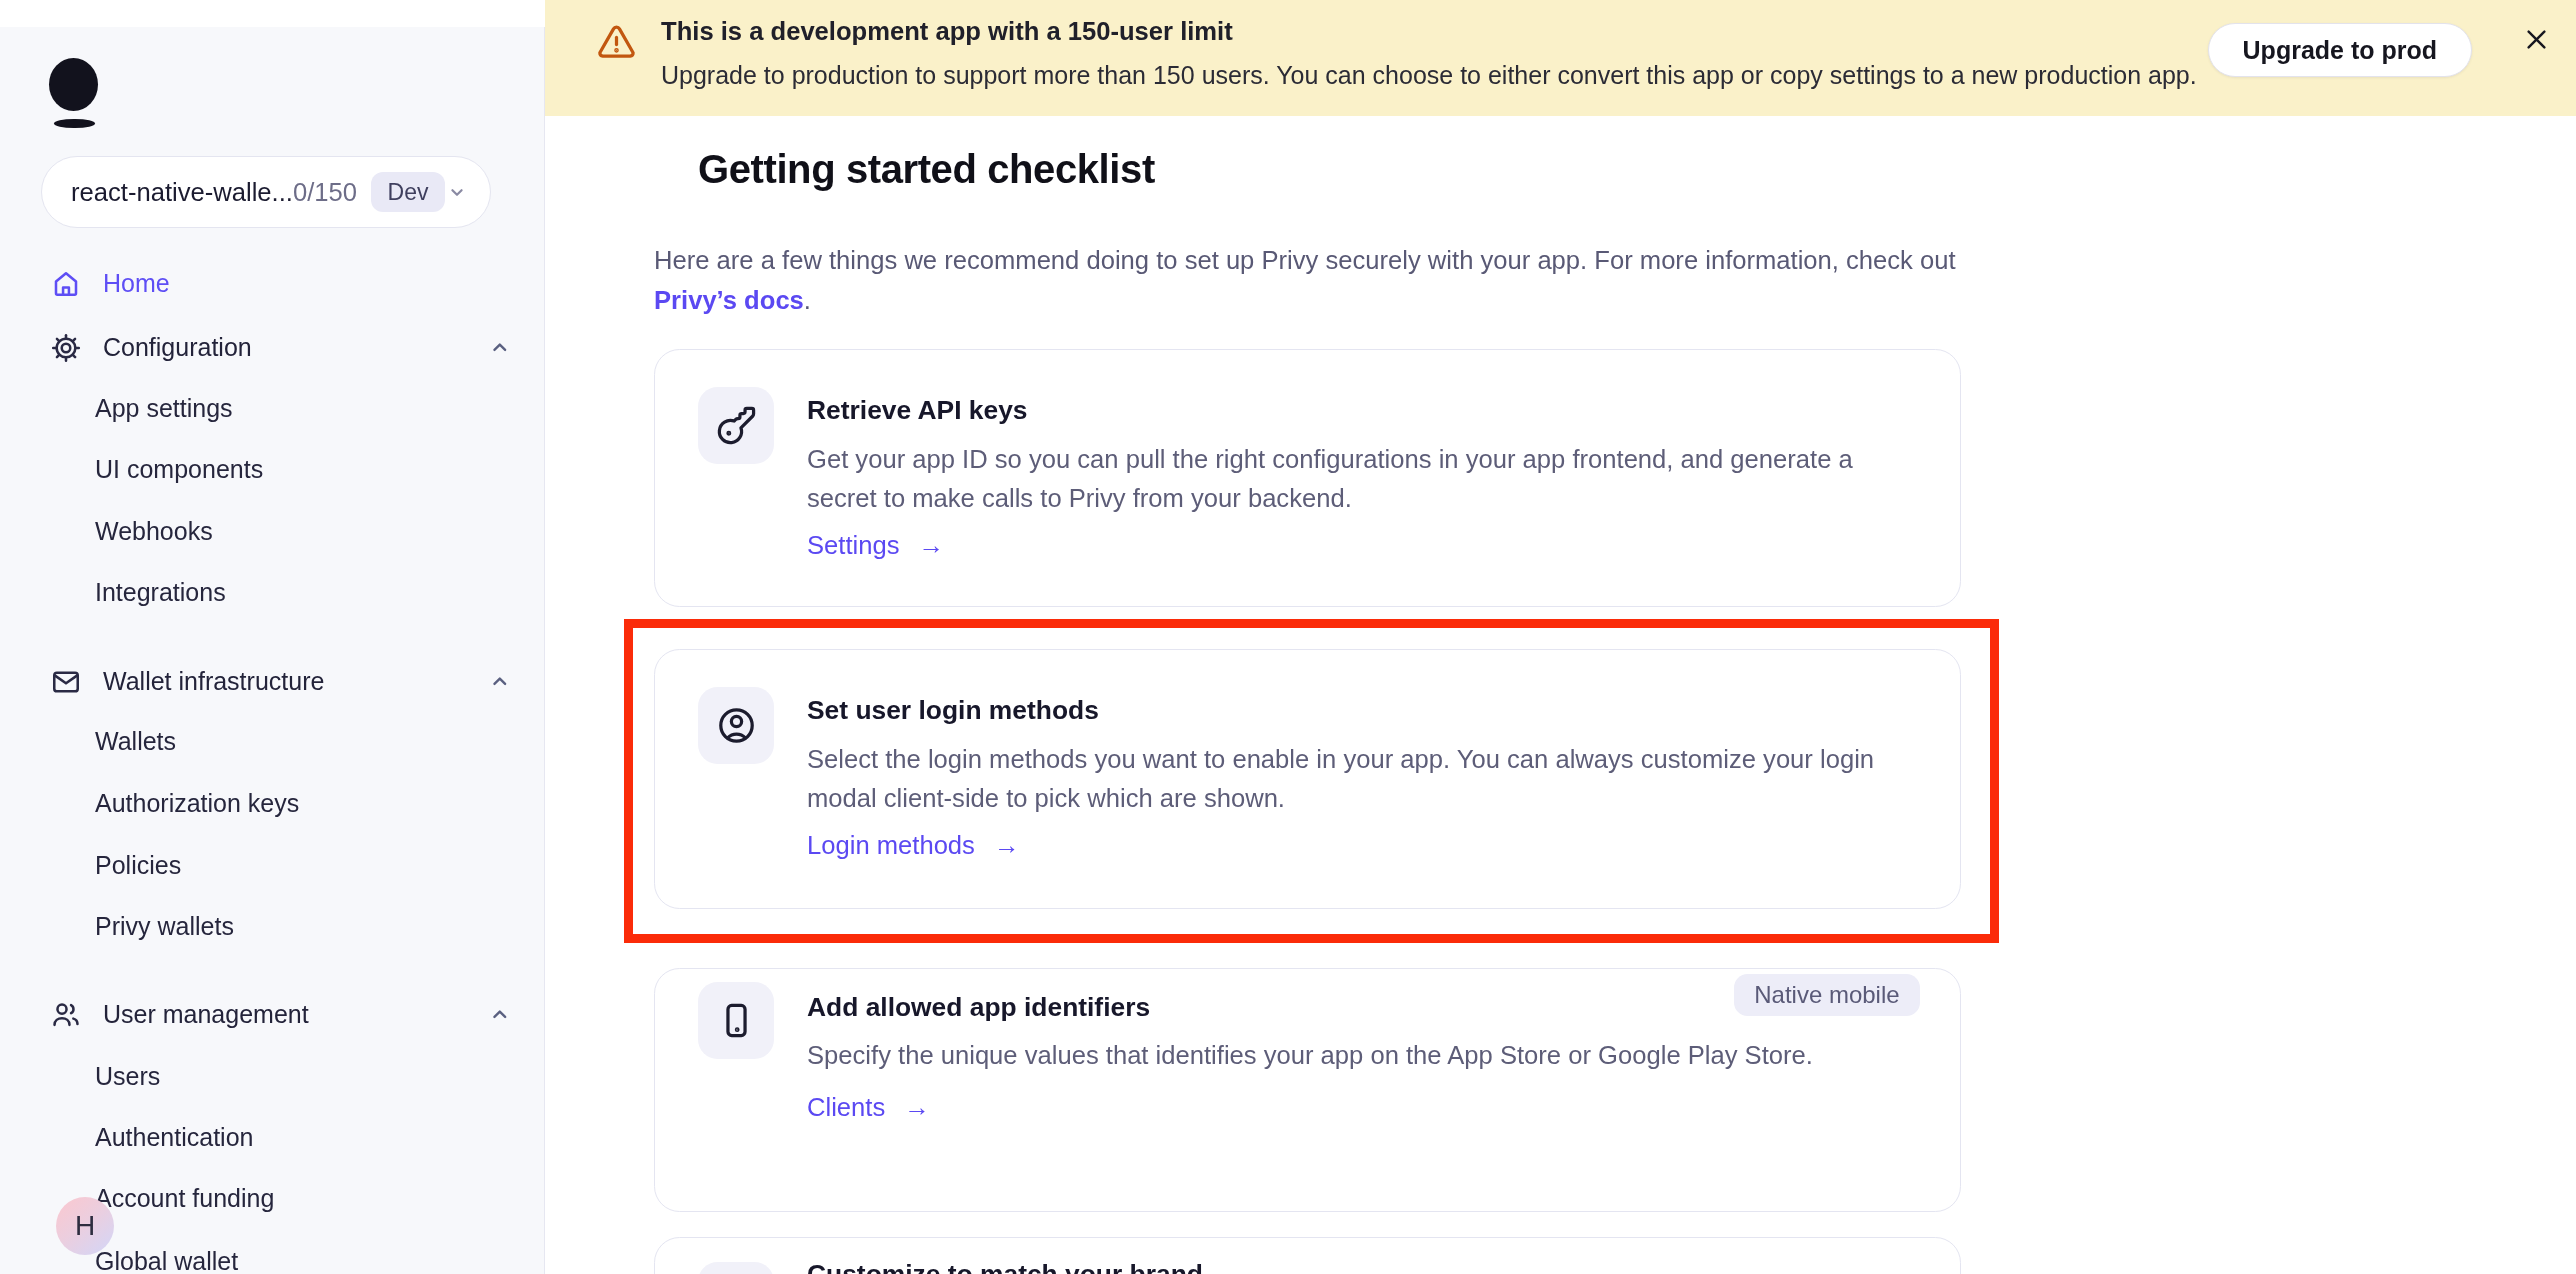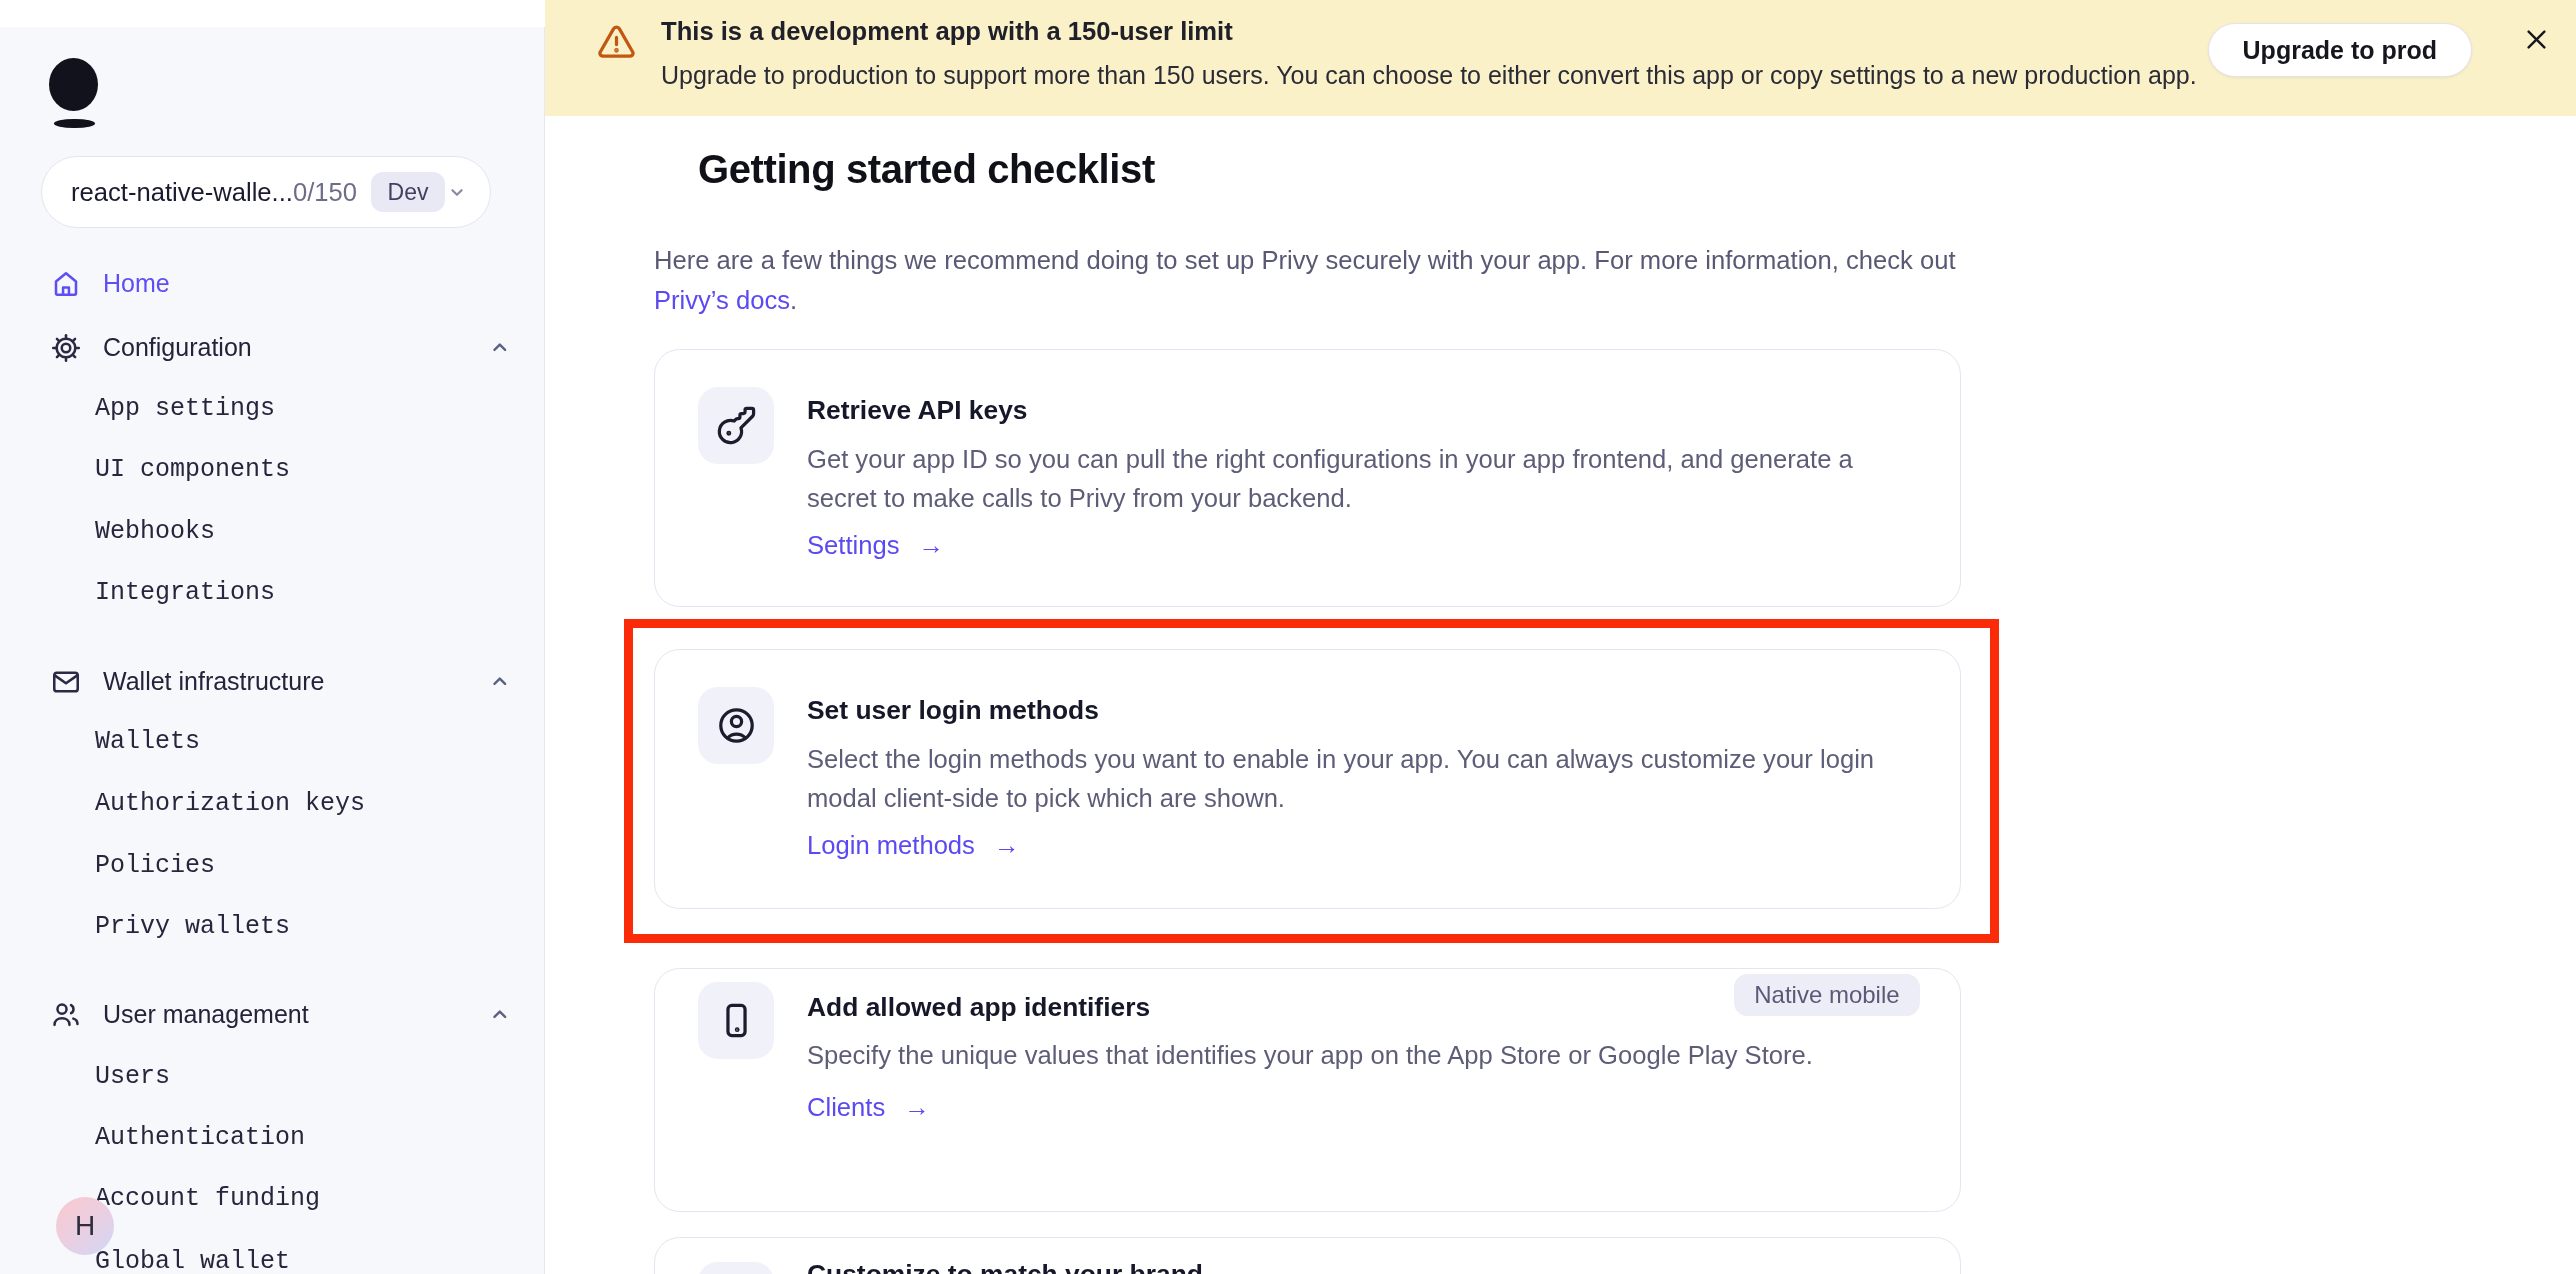--- a/index.html
+++ b/index.html
@@ -18,21 +18,21 @@
   .app-pill .usage { font-size:25.6px; color:#6d6d88; white-space:nowrap; }
   .env-badge { margin-left:13.6px; background:#e9e9f6; color:#3f3f5e; font-size:23px; font-weight:500;
     padding:6.8px 17px; border-radius:12px; }
   .pill-chevron { margin-left:auto; display:flex; }
 
   .nav { position:absolute; left:0; top:0; width:100%; height:100%; }
   .nav-row { position:absolute; left:48px; right:31px; height:61px; display:flex; align-items:center; cursor:pointer; }
   .nav-row.sub { left:95px; }
   .nav-row .nicon { width:36px; height:36px; margin-right:19px; display:flex; align-items:center; justify-content:center; }
   .nav-row .nlabel { font-size:25px; color:#23233a; font-weight:500; }
-  .nav-row.sub .nlabel { font-weight:400; color:#26263d;font-family:Liberation Mono, monospace; }
+  .nav-row.sub .nlabel { font-weight:400; color:#26263d; }
   .nav-row.active .nlabel { color:#5e4ef5; }
   .nav-row .chev { margin-left:auto; display:flex; }
 
   .avatar { position:absolute; left:56px; top:1170px; width:58px; height:58px; border-radius:50%;
     background:linear-gradient(140deg,#f8c9d2 10%, #eccede 45%, #d9d4f1 85%);
     display:flex; align-items:center; justify-content:center; z-index:6;
     font-size:28px; color:#2d2d3f; font-weight:400; }
 
   
   .main { position:relative; flex:1; height:100%; display:flex; flex-direction:column; }
@@ -44,21 +44,21 @@
   .banner .bbody { font-size:25px; color:#2b2b35; margin-top:14.5px; }
   .upgrade-btn { position:absolute; right:104px; top:23px; height:54px; padding:0 34px; background:#fff;
     border:1.7px solid #e3e3ec; border-radius:27px; font-family:inherit; font-size:25px; font-weight:600;
     color:#16161f; display:flex; align-items:center; box-shadow:0 0.9px 2.6px rgba(40,40,60,.08); cursor:pointer; }
   .banner .close { position:absolute; right:24px; top:24px; width:31px; height:31px; display:flex;
     align-items:center; justify-content:center; cursor:pointer; }
 
   .content { position:relative; flex:1; background:#fff; }
   .h1 { position:absolute; left:109px; top:31px; font-size:40px; font-weight:700; color:#101018; letter-spacing:-0.4px;margin-left:44px; }
   .intro { position:absolute; left:109px; top:124px; width:1303px; font-size:25.6px; line-height:40px; color:#595975; }
-  .intro a { color:#5b49f2; font-weight:400; text-decoration:none; }
+  .intro a { color:#5b49f2; font-weight:700; text-decoration:none; }
   .intro .suffix { color:#595975; }
 
   .card { position:absolute; left:109px; width:1307px; background:#fff; border:1.7px solid #e4e5f1; border-radius:25.6px; }
   .card-1 { top:233px; height:258px; }
   .card-2 { top:533px; height:260px; z-index:2; }
   .card-3 { top:852px; height:244px; }
   .card-4 { top:1121px; height:179px; }
 
   .icon-sq { position:absolute; left:43px; width:76px; height:77px; background:#f1f1f9; border-radius:19.6px;
     display:flex; align-items:center; justify-content:center; }

